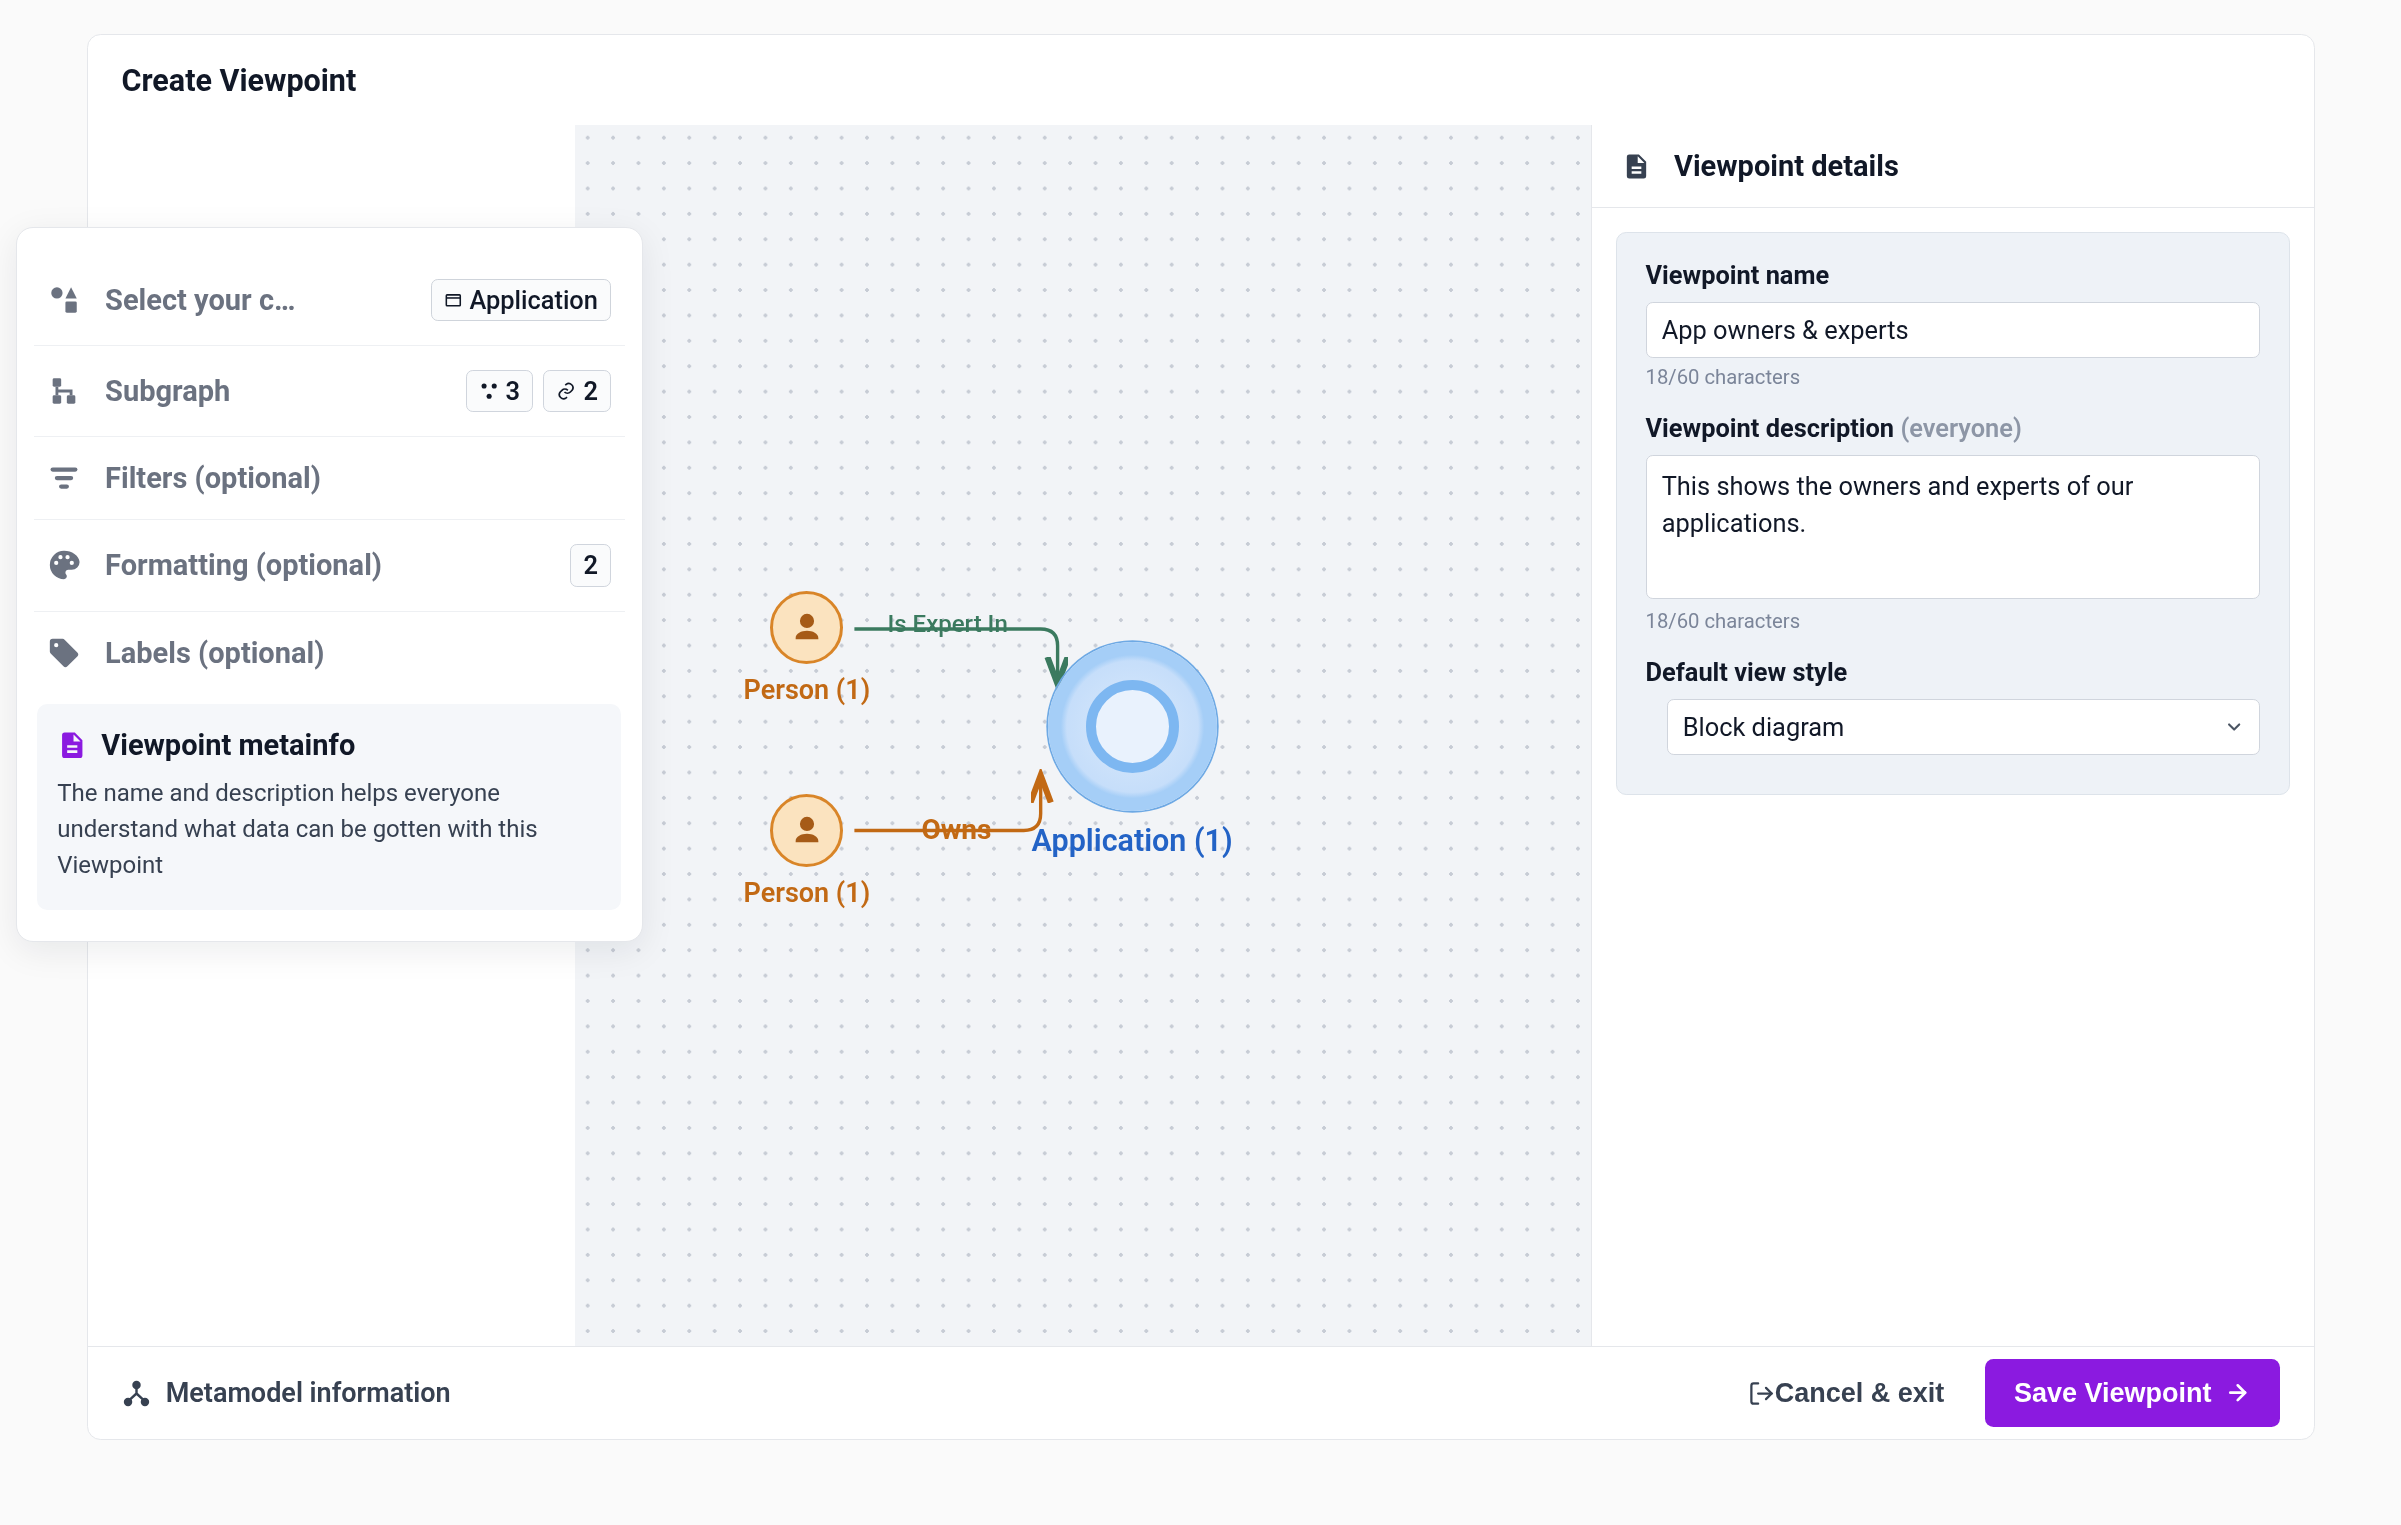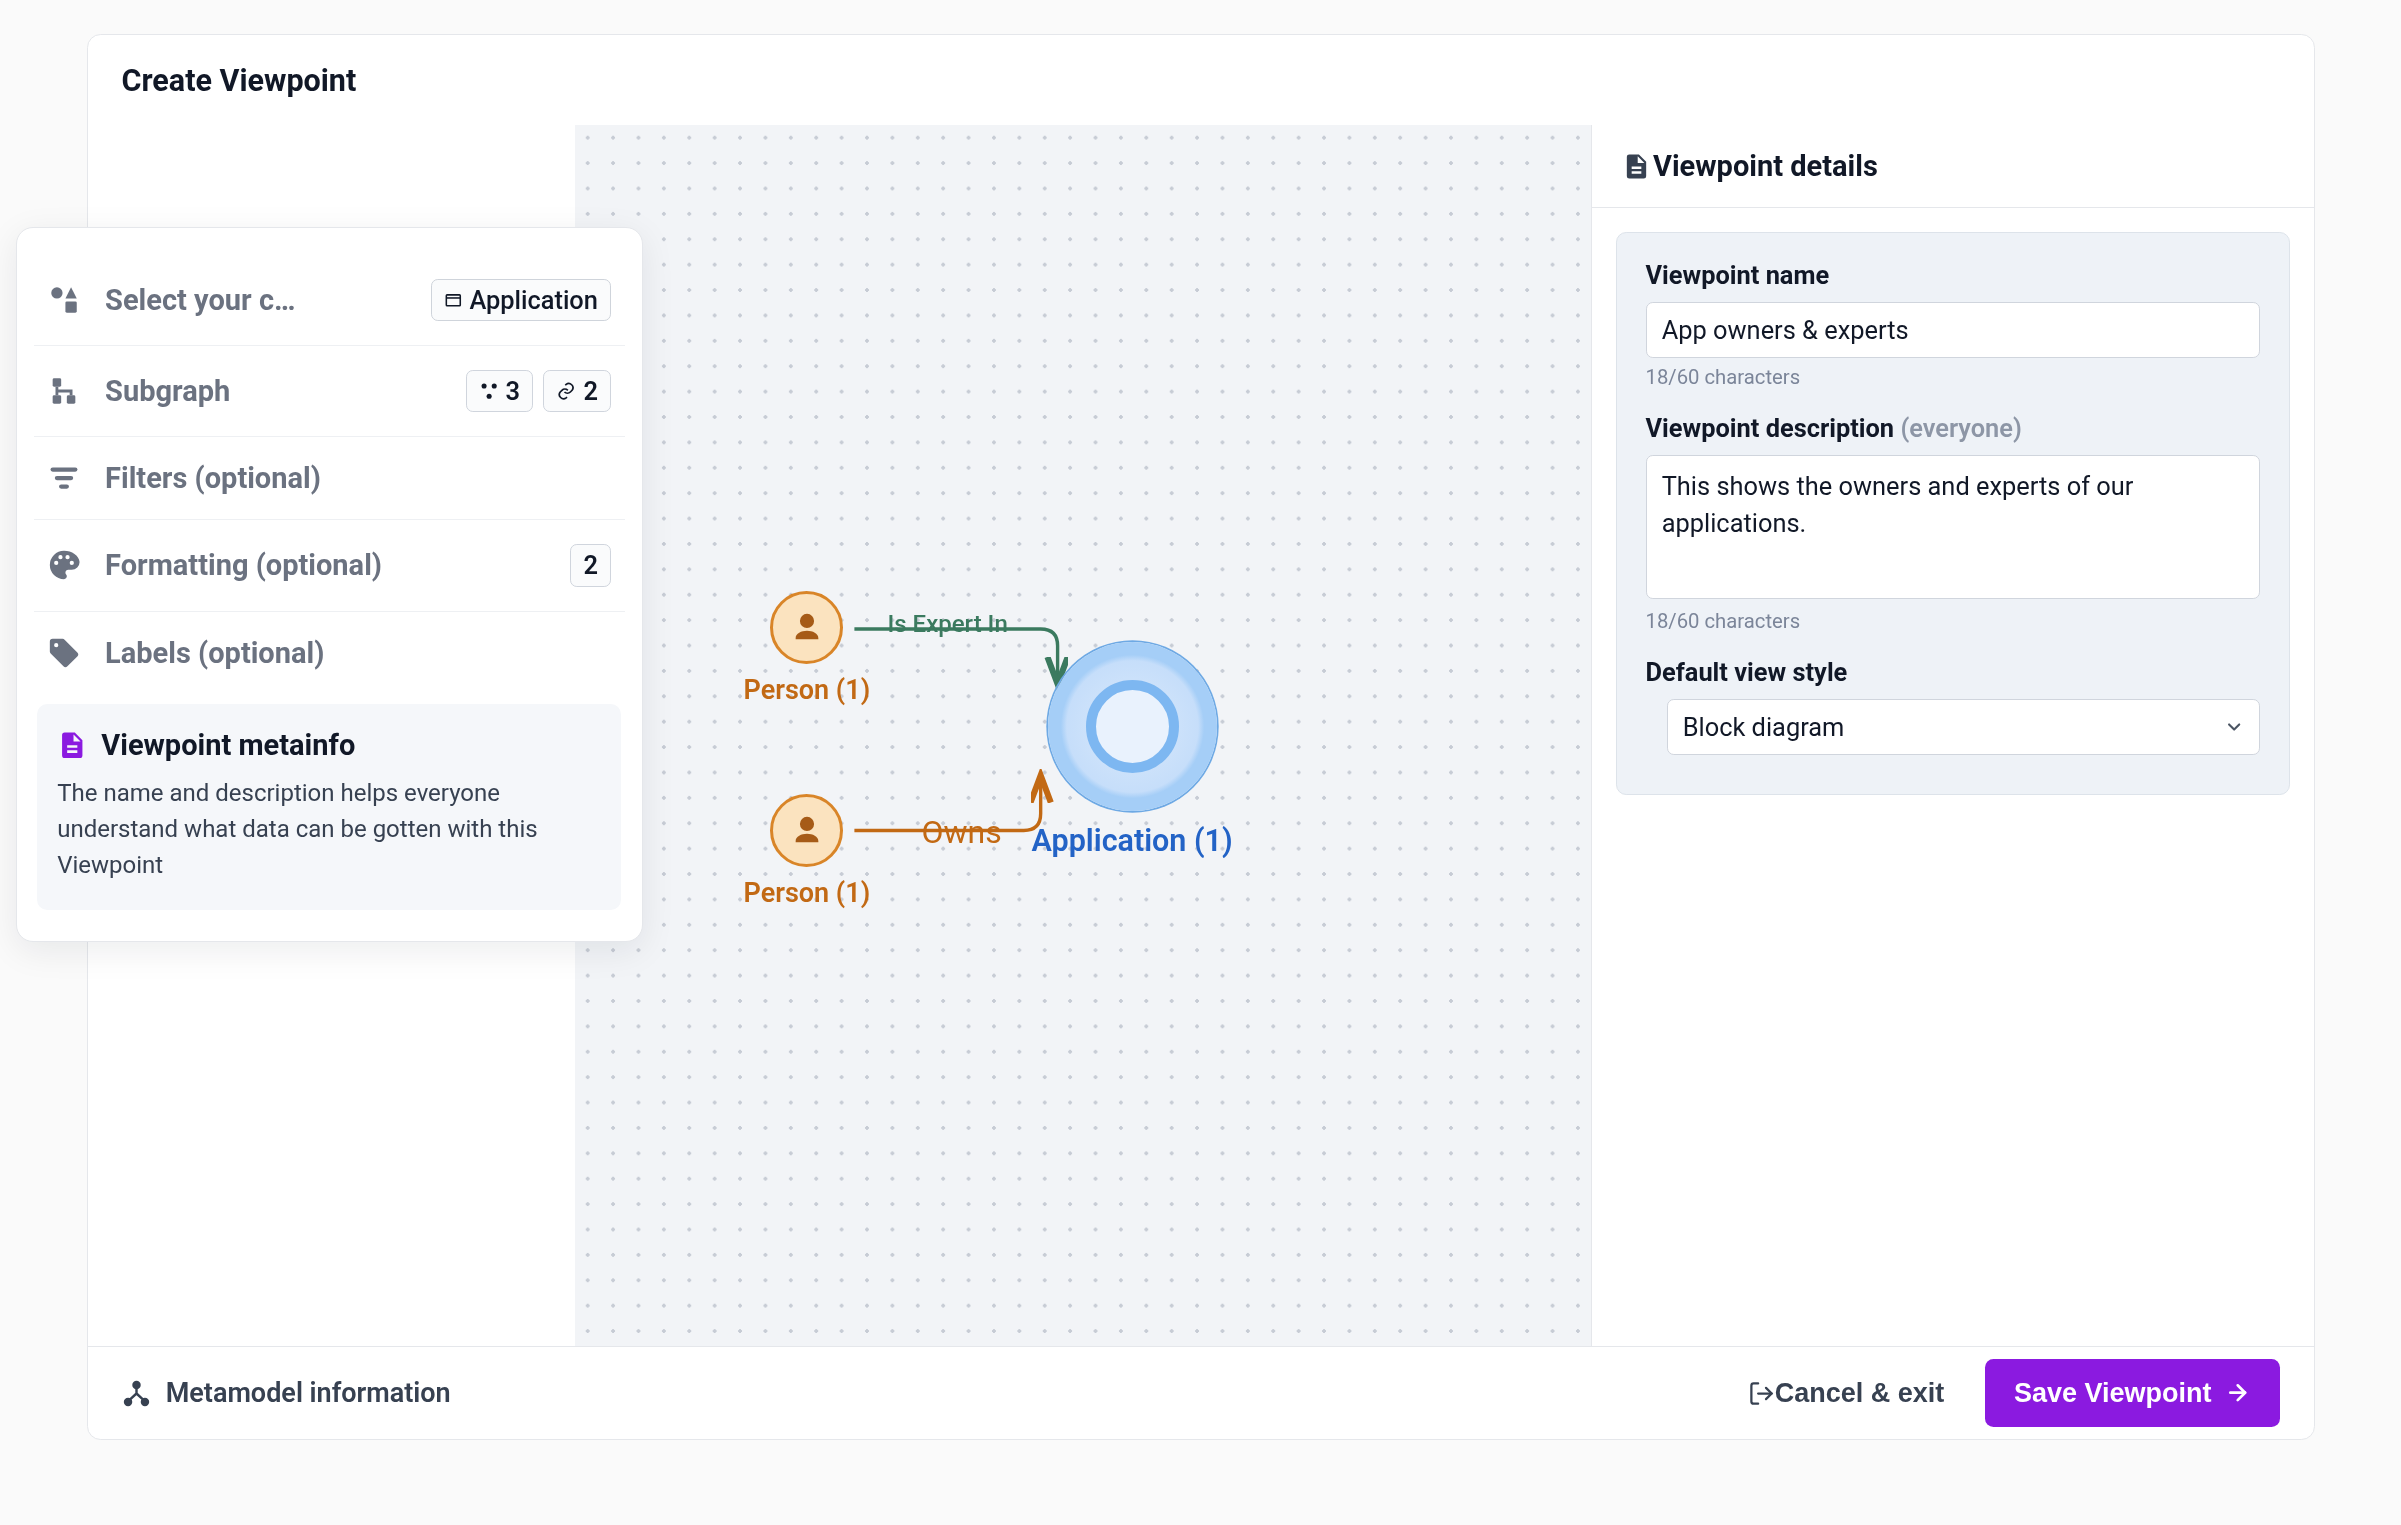--- a/index.html
+++ b/index.html
@@ -154,31 +154,31 @@
       box-shadow: 0 0 0 1.7px #6ea9e4;
     }
     .app-circle-inner {
       width: 93px; height: 93px; border-radius: 50%;
       background: #e9f2fd;
       border: 10.2px solid #7db7f1;
     }
     .node-label-blue { font-size: 30.5px; font-weight: 600; color: #2363c6; white-space: nowrap; }
 
     .edge-label-green { position: absolute; color: #3b7a5f; font-size: 24px; font-weight: 500; }
-    .edge-label-orange { position: absolute; color: #c26914; font-size: 32px; font-weight: 400; }
+    .edge-label-orange { position: absolute; color: #c26914; font-size: 28px; font-weight: 700; }
 
     
     .details-col {
       flex: 1;
       background: #fff;
       border-left: 0.8px solid #e5e7eb;
       display: flex; flex-direction: column;
     }
     .details-head {
-      display: flex; align-items: center; gap: 2px;
+      display: flex; align-items: center; gap: 23px;
       padding: 24px 30.5px;
       border-bottom: 0.8px solid #e5e7eb;
     }
     .details-head svg { width: 29px; height: 29px; color: #374151; }
     .details-head h2 { font-size: 29px; font-weight: 700; }
     .details-body {
       background: #eef2f7;
       margin: 24px;
       border: 0.8px solid #dde3ea;
       border-radius: 10.2px;

